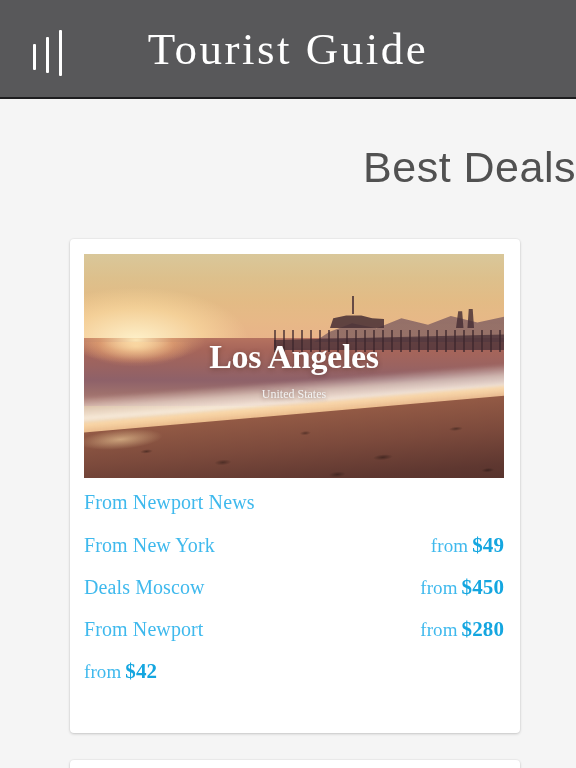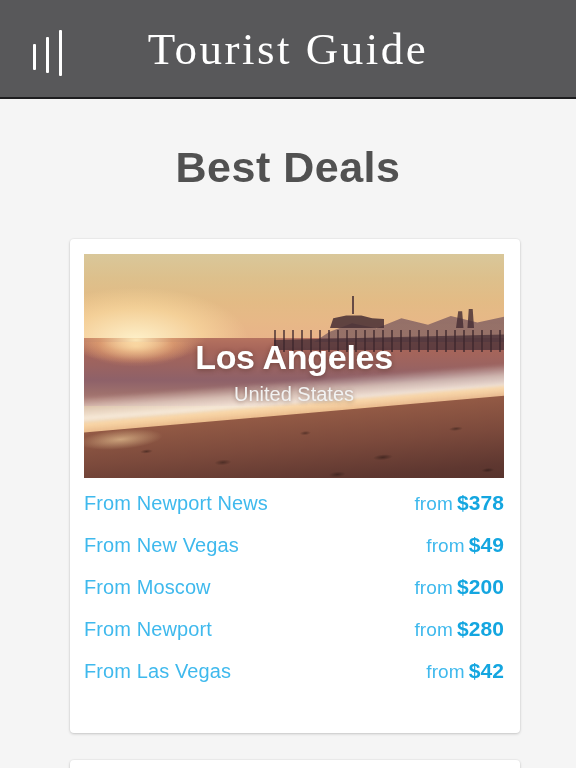--- a/index.html
+++ b/index.html
@@ -69,39 +69,39 @@
     letter-spacing: 2.5px;
     white-space: nowrap;
   }
 
   
   .page-title {
     position: absolute;
     left: 0;
     top: 143px;
     width: 576px;
-    text-align: center;
+    text-align: right;
     color: #515151;
     font-size: 43px;
-    font-weight: 700;
+    font-weight: 400;
     letter-spacing: 0.5px;
     white-space: nowrap;
   }
 
   
   .card {
     position: absolute;
     left: 70px;
     width: 450px;
     background: #ffffff;
     border-radius: 4px;
     box-shadow: 0 1px 3px rgba(0,0,0,0.18), 0 0 0 1px rgba(0,0,0,0.025);
     box-sizing: border-box;
   }
-  .card-deal-1 { top: 239px; height: 494px; }
+  .card-deal-1 { top: 239px; height: 494px; font-family: Liberation Serif, serif; }
   .card-deal-2 { top: 760px; height: 60px; }
 
   .card-photo {
     position: absolute;
     left: 14px;
     top: 15px;
     width: 420px;
     height: 224px;
     overflow: hidden;
     background: #c7a079;
@@ -238,21 +238,21 @@
     font-size: 34px;
     font-weight: bold;
     letter-spacing: -0.3px;
     line-height: 40px;
     text-shadow: 0 1px 5px rgba(60,30,20,0.45);
     white-space: nowrap;
   }
   .photo-country {
     margin-top: 5px;
     color: #f2f2f2;
-    font-size: 20px;
+    font-size: 12px;
     font-weight: 400;
     line-height: 24px;
     text-shadow: 0 1px 4px rgba(60,30,20,0.45);
     white-space: nowrap;
   }
 
   
   .deal-list {
     position: absolute;
     left: 14px;
@@ -322,40 +322,38 @@
       <div class="photo-caption">
         <div class="photo-city">Los Angeles</div>
         <div class="photo-country">United States</div>
       </div>
     </div>
 
     <div class="deal-list">
 
       <div class="deal-row">
         <span class="deal-origin">From Newport News</span>
-        <span class="deal-price"><span>from</span><span class="amount">$378</span></span>
-      </div>
-
-      <div class="deal-row">
-        <span class="deal-origin">From New Vegas</span>
+      </div>
+
+      <div class="deal-row">
+        <span class="deal-origin">From New York</span>
         <span class="deal-price"><span>from</span><span class="amount">$49</span></span>
       </div>
 
       <div class="deal-row">
-        <span class="deal-origin">From Moscow</span>
-        <span class="deal-price"><span>from</span><span class="amount">$200</span></span>
+        <span class="deal-origin">Deals Moscow</span>
+        <span class="deal-price"><span>from</span><span class="amount">$450</span></span>
       </div>
 
       <div class="deal-row">
         <span class="deal-origin">From Newport</span>
         <span class="deal-price"><span>from</span><span class="amount">$280</span></span>
       </div>
 
       <div class="deal-row">
-        <span class="deal-origin">From Las Vegas</span>
         <span class="deal-price"><span>from</span><span class="amount">$42</span></span>
       </div>
 
     </div>
   </div>
 
   <div class="card card-deal-2"></div>
 
 </div>
 

